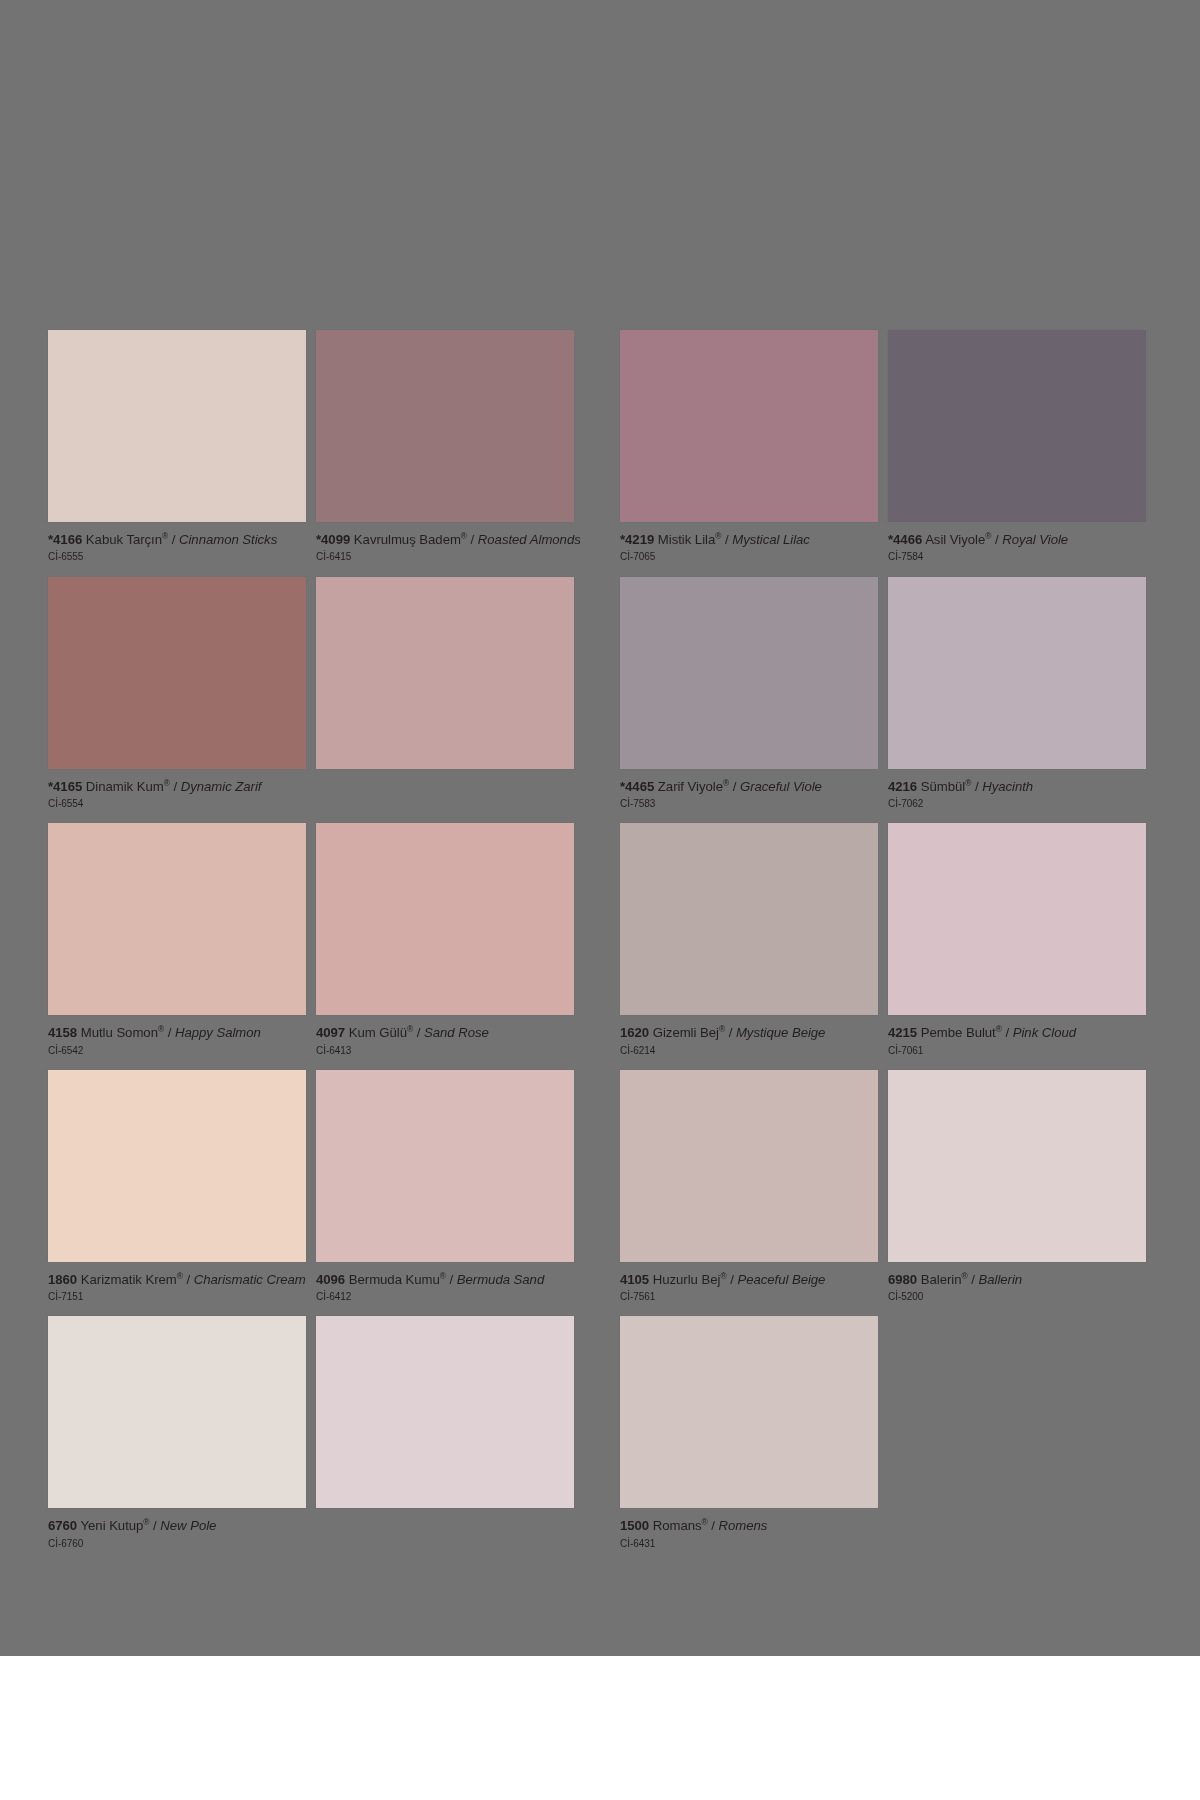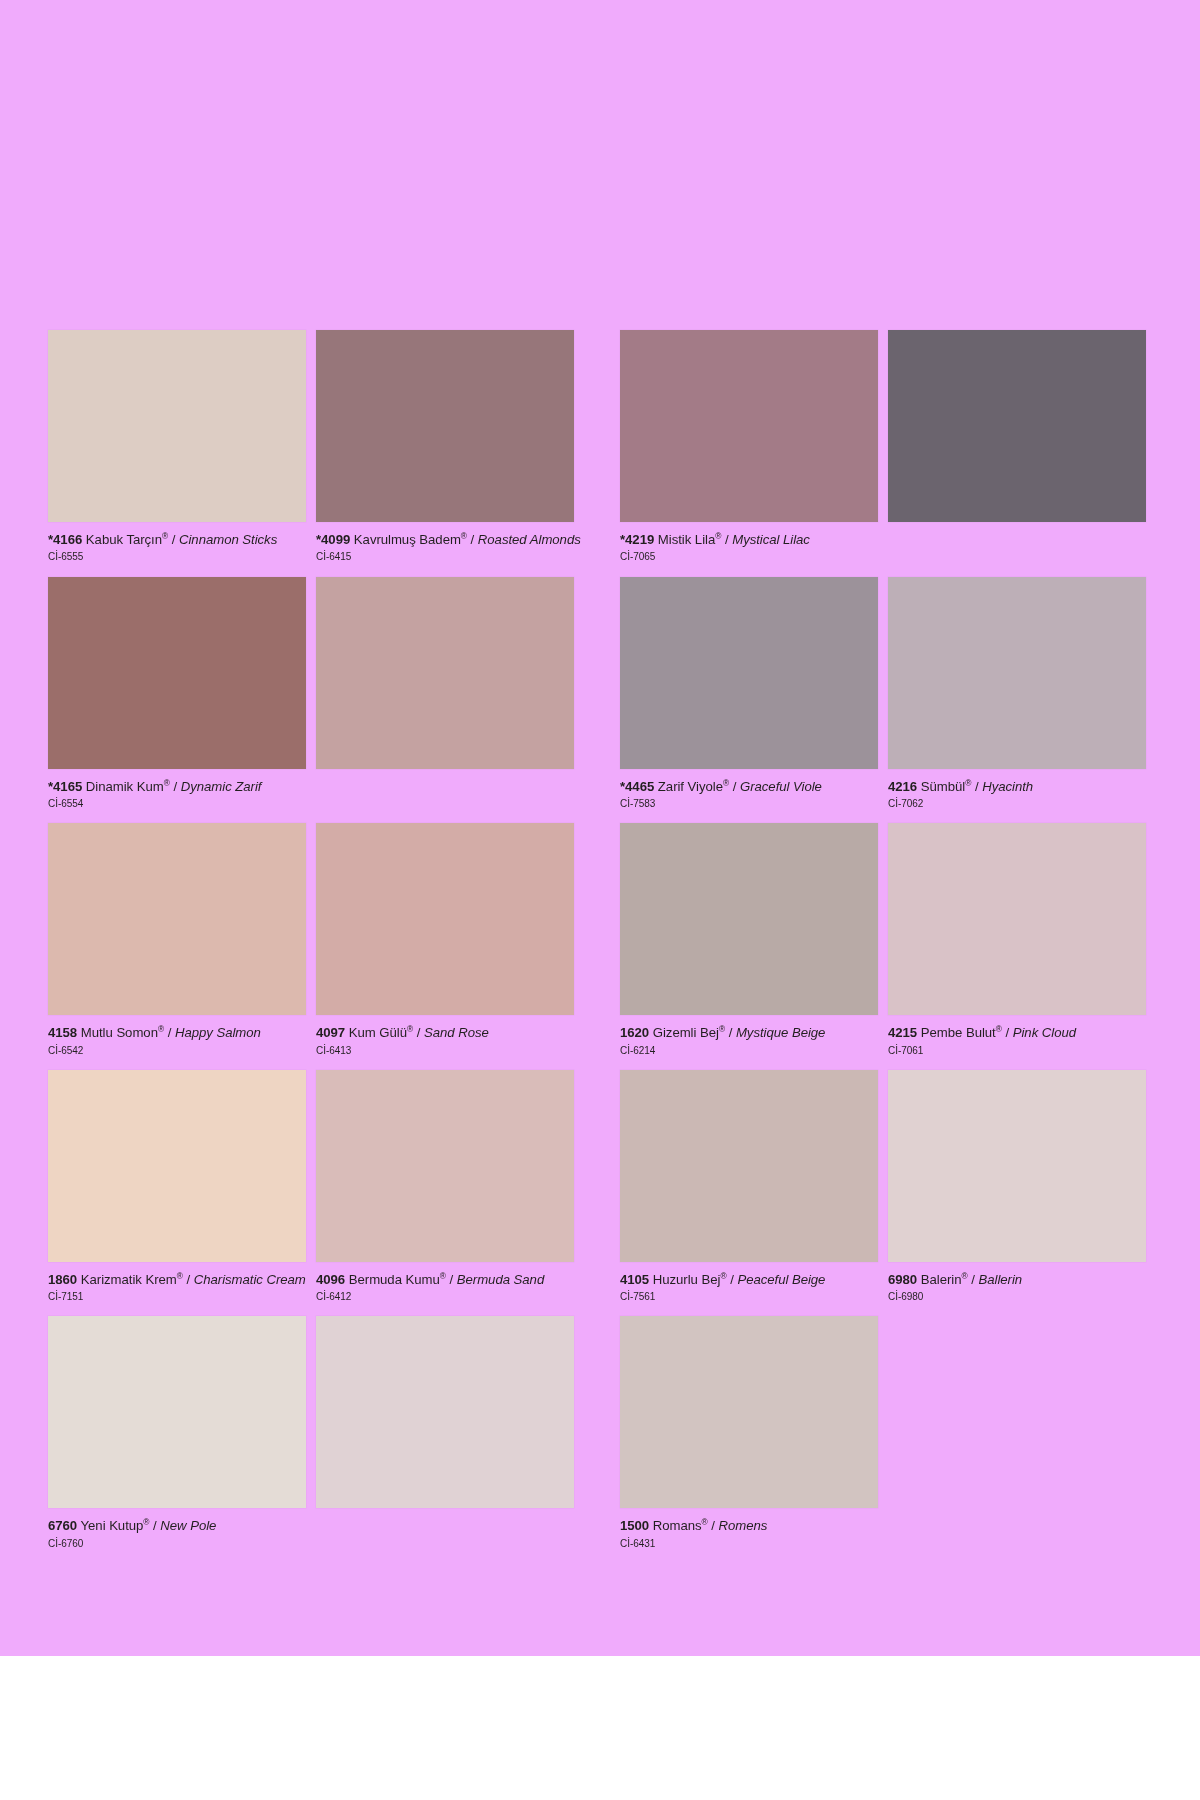--- a/index.html
+++ b/index.html
@@ -15,21 +15,21 @@
     position: relative;
     overflow: hidden;
   }
 
   #page {
     position: absolute;
     left: 0;
     top: 0;
     width: 1200px;
     height: 1656px;
-    background: #f0abfc;
+    background: #737373;
   }
 
   .swatch-cell {
     width: 258px;
     margin-bottom: 0px;
     break-inside: avoid;
   }
 
   .swatch-chip {
     width: 258px;
@@ -173,20 +173,24 @@
     <div class="half" id="half-right">
         <div class="swatch-cell">
           <div class="swatch-chip" style="background: rgb(163, 123, 135);"></div>
           <div class="swatch-caption">
             <div class="caption-line-1"><span class="code">*4219</span> <span class="tr-name">Mistik Lila</span><span class="reg">®</span> <span class="sep">/</span> <span class="en-name">Mystical Lilac</span></div>
             <div class="caption-line-2">Cİ-7065</div>
           </div>
         </div>
         <div class="swatch-cell">
           <div class="swatch-chip" style="background: rgb(107, 100, 110);"></div>
+          <div class="swatch-caption">
+            <div class="caption-line-1"><span class="code">*4466</span> <span class="tr-name">Asil Viyole</span><span class="reg">®</span> <span class="sep">/</span> <span class="en-name">Royal Viole</span></div>
+            <div class="caption-line-2">Cİ-7584</div>
+          </div>
         </div>
         <div class="swatch-cell">
           <div class="swatch-chip" style="background: rgb(156, 146, 154);"></div>
           <div class="swatch-caption">
             <div class="caption-line-1"><span class="code">*4465</span> <span class="tr-name">Zarif Viyole</span><span class="reg">®</span> <span class="sep">/</span> <span class="en-name">Graceful Viole</span></div>
             <div class="caption-line-2">Cİ-7583</div>
           </div>
         </div>
         <div class="swatch-cell">
           <div class="swatch-chip" style="background: rgb(189, 175, 183);"></div>
@@ -213,21 +217,21 @@
           <div class="swatch-chip" style="background: rgb(203, 184, 180);"></div>
           <div class="swatch-caption">
             <div class="caption-line-1"><span class="code">4105</span> <span class="tr-name">Huzurlu Bej</span><span class="reg">®</span> <span class="sep">/</span> <span class="en-name">Peaceful Beige</span></div>
             <div class="caption-line-2">Cİ-7561</div>
           </div>
         </div>
         <div class="swatch-cell">
           <div class="swatch-chip" style="background: rgb(224, 209, 209);"></div>
           <div class="swatch-caption">
             <div class="caption-line-1"><span class="code">6980</span> <span class="tr-name">Balerin</span><span class="reg">®</span> <span class="sep">/</span> <span class="en-name">Ballerin</span></div>
-            <div class="caption-line-2">Cİ-6980</div>
+            <div class="caption-line-2">Cİ-5200</div>
           </div>
         </div>
         <div class="swatch-cell">
           <div class="swatch-chip" style="background: rgb(210, 196, 193);"></div>
           <div class="swatch-caption">
             <div class="caption-line-1"><span class="code">1500</span> <span class="tr-name">Romans</span><span class="reg">®</span> <span class="sep">/</span> <span class="en-name">Romens</span></div>
             <div class="caption-line-2">Cİ-6431</div>
           </div>
         </div>
       </div>

